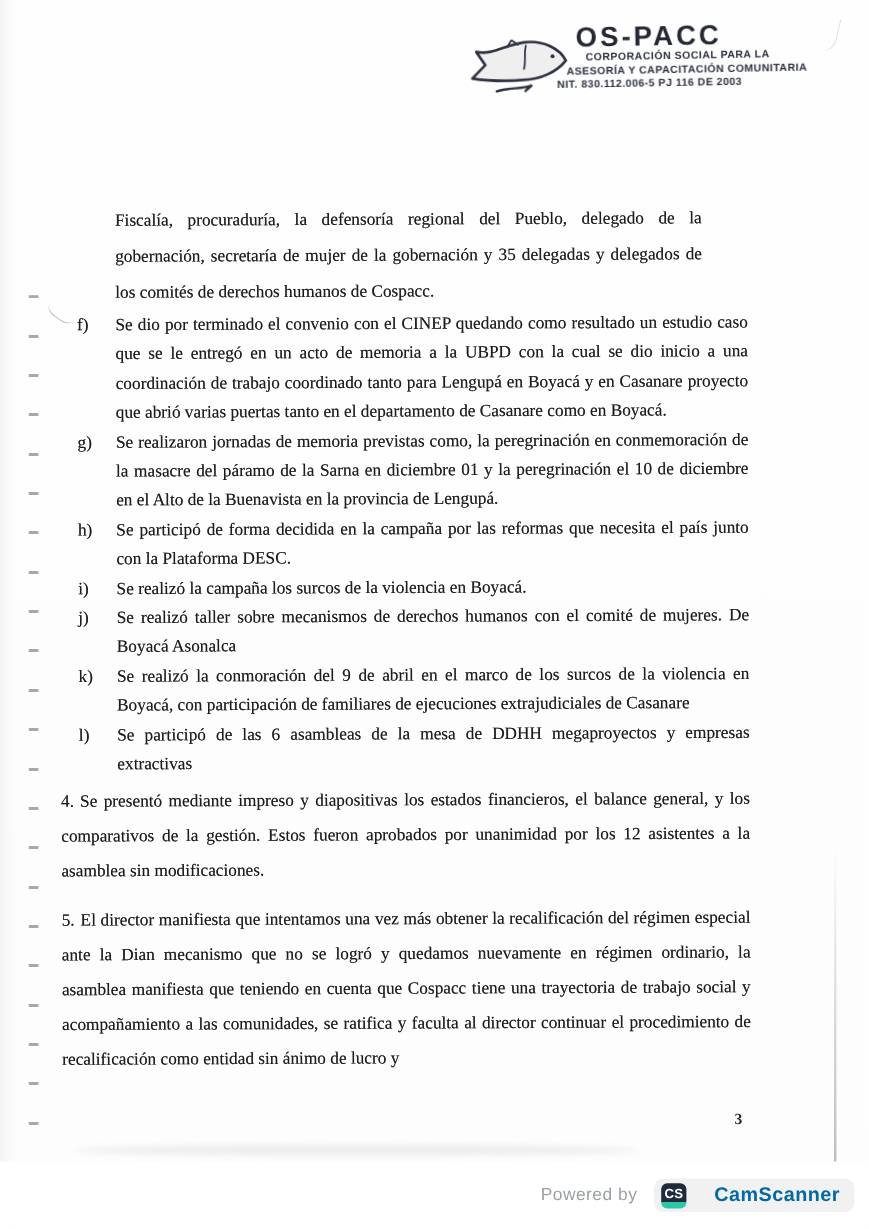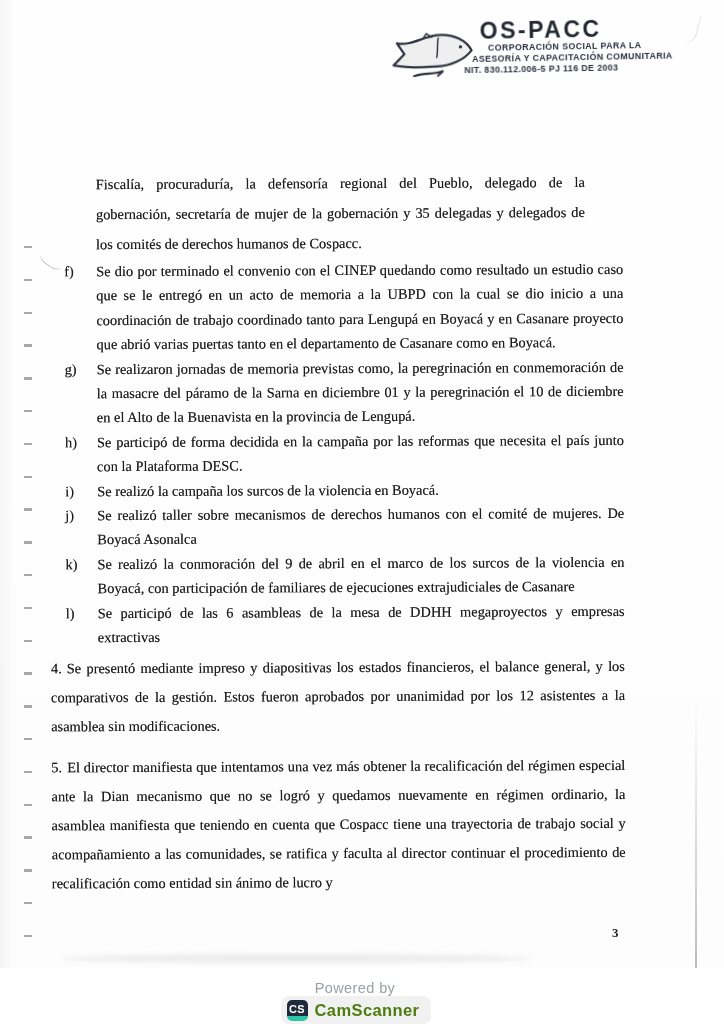--- a/index.html
+++ b/index.html
@@ -73,34 +73,33 @@
   .corner-mark{
     position:absolute;left:684px;top:14px;width:13px;height:30px;
     border-right:1.6px solid rgba(150,150,160,.3);border-radius:0 0 12px 0;
     transform:rotate(14deg);
   }
   
   .footer{
     position:absolute;left:0;right:0;bottom:0;height:56px;background:#ffffff;
     display:flex;align-items:center;justify-content:flex-end;
     font-family:"Liberation Sans","DejaVu Sans",sans-serif;
-    flex-direction:column;
   }
   .powered{color:#9ba0a4;font-size:14.5px;letter-spacing:.4px;margin-right:14px;}
   .cs-pill{
     display:flex;align-items:center;background:#f1f1f2;border-radius:8px;
     padding:4px 12px 4px 6px;margin-right:12px;height:28px;box-sizing:border-box;
   }
   .cs-badge{
-    width:21px;height:21px;border-radius:5px;flex:none;margin-right:7px;
+    width:21px;height:21px;border-radius:5px;flex:none;margin-right:23px;
     background:linear-gradient(180deg,#1f2a3d 0 74%, #2dc7a7 74% 100%);
     color:#ffffff;font-size:11px;font-weight:bold;letter-spacing:.3px;
     display:flex;align-items:center;justify-content:center;padding-bottom:3px;box-sizing:border-box;
   }
-  .cs-name{color:#4d7c0f;font-size:16.5px;font-weight:bold;letter-spacing:.4px;text-align:center;}
+  .cs-name{color:#0369a1;font-size:16.5px;font-weight:bold;letter-spacing:.4px;text-align:center;}
 </style>
 </head>
 <body>
 
 <div class="page">
 
   <div class="stamp">
     <svg class="fish" width="92" height="58" viewBox="0 0 100 62">
       <g fill="rgba(40,45,60,0.07)" stroke="#2e3340" stroke-width="2.4" stroke-linecap="round" stroke-linejoin="round">
         <path d="M8,42 L20,30 L12,18 C28,21 38,12 55,10 C74,8 88,17 93,27 C85,37 70,44 54,44 C38,45 24,45 8,42 Z"></path>

